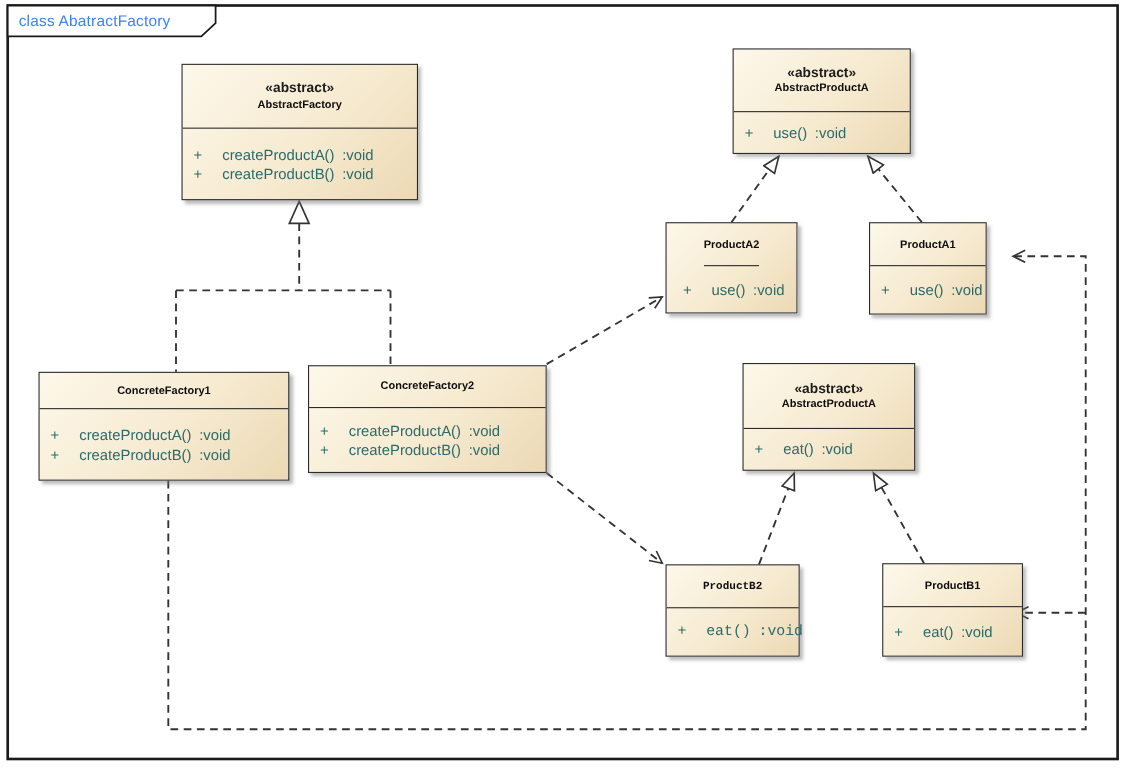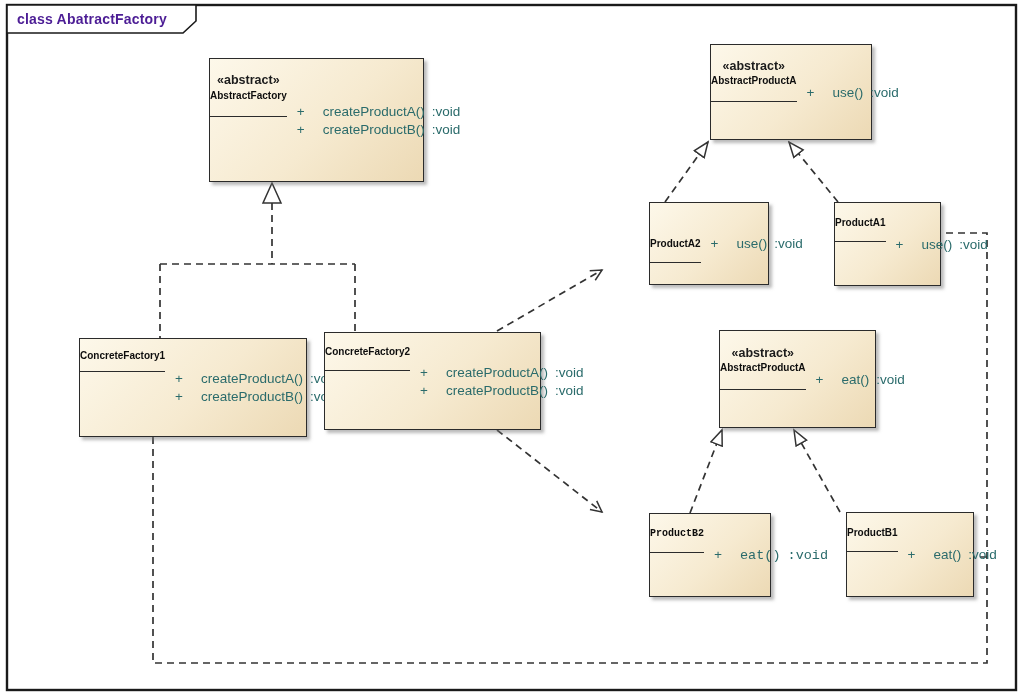--- a/index.html
+++ b/index.html
@@ -8,29 +8,29 @@
     font-family:"Liberation Sans", sans-serif;background:#ffffff;
   }
   svg.layer{position:absolute;left:0;top:0;width:1025px;height:700px;}
   svg .dashed{stroke:var(--connector,#333);stroke-width:1.7;fill:none;stroke-dasharray:7 5;}
   svg .frame{stroke:var(--frame_border,#1a1a1a);stroke-width:2.4;fill:none;}
   svg .tabshape{fill:#ffffff;stroke:var(--frame_border,#1a1a1a);stroke-width:1.6;}
   svg .tri{fill:#ffffff;stroke:var(--connector,#333);stroke-width:1.5;}
   svg .open{fill:none;stroke:var(--connector,#333);stroke-width:1.5;}
 
   .frame-title{
-    position:absolute;left:17px;top:11px;font-size:14px;font-weight:bold;
-    color:#4c1d95;letter-spacing:.2px;
+    position:absolute;left:17px;top:11px;font-size:14px;font-weight:normal;
+    color:#3b82f6;letter-spacing:.2px;
   }
   .cls{
     position:absolute;
     background:linear-gradient(135deg,var(--box_fill_light,#fdf8ea) 0%,var(--box_fill_mid,#f6ead0) 55%,var(--box_fill_dark,#ecd9b4) 100%);
     border:1.6px solid var(--box_border,#2b2b2b);
     box-shadow:3px 3px 3px rgba(120,120,120,.5);
-    box-sizing:border-box;display:flex;flex-direction:row;margin-left:44px;
+    box-sizing:border-box;display:flex;flex-direction:column;
   }
   .head{
     display:flex;flex-direction:column;justify-content:center;align-items:center;
     border-bottom:1.4px solid var(--box_border,#2b2b2b);flex:0 0 auto;
   }
   .stereo{font-size:12.5px;font-weight:700;color:#1c1c1c;line-height:1.25;}
   .cname{font-size:10px;font-weight:bold;color:#0d0d0d;line-height:1.3;}
   .body{flex:1;display:flex;flex-direction:column;justify-content:center;gap:3px;padding:2px 6px;}
   .op{display:flex;align-items:baseline;font-size:13.5px;color:var(--operation_text,#2a6b6b);}
   .op .vis{flex:0 0 26px;padding-left:4px;}

